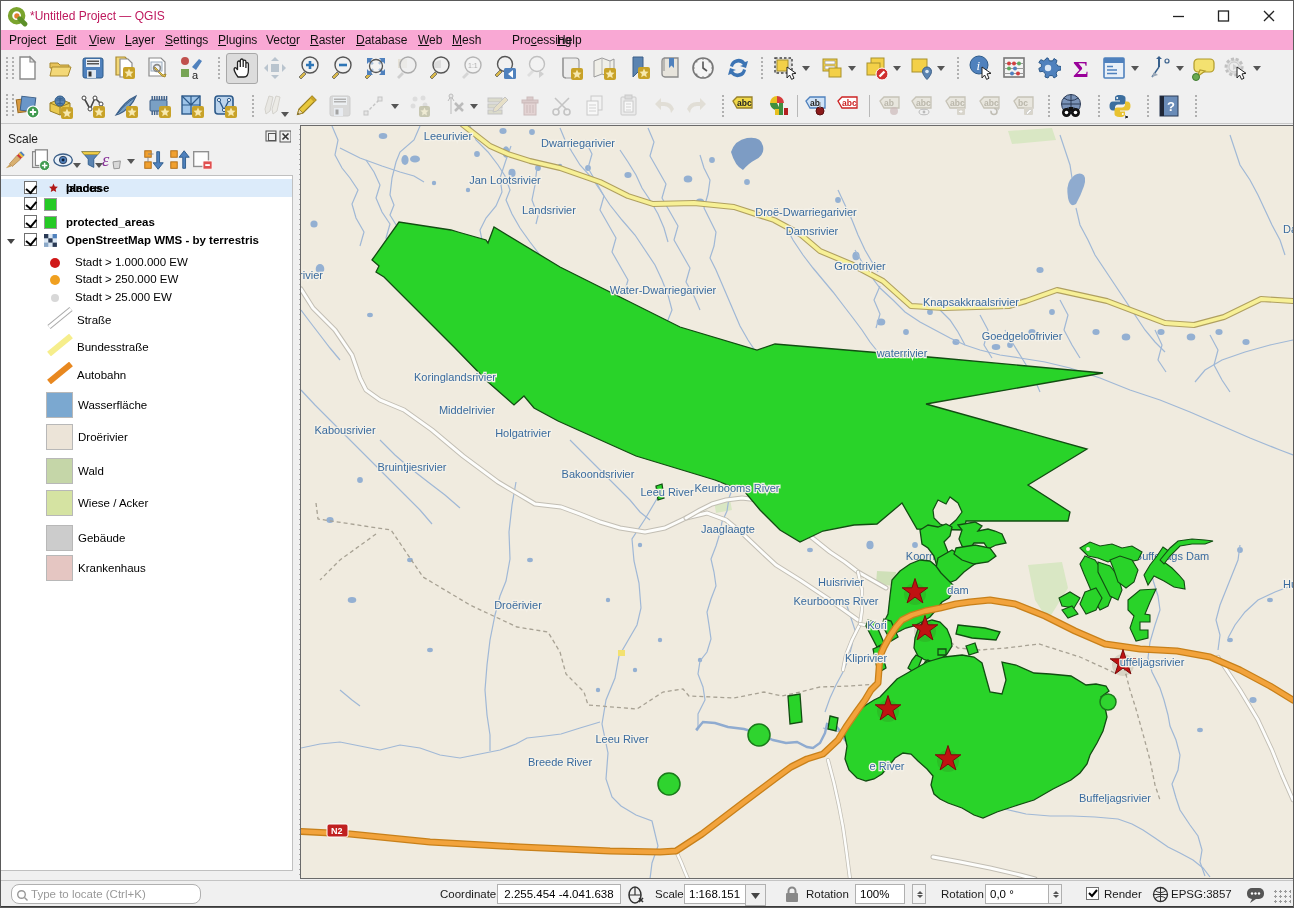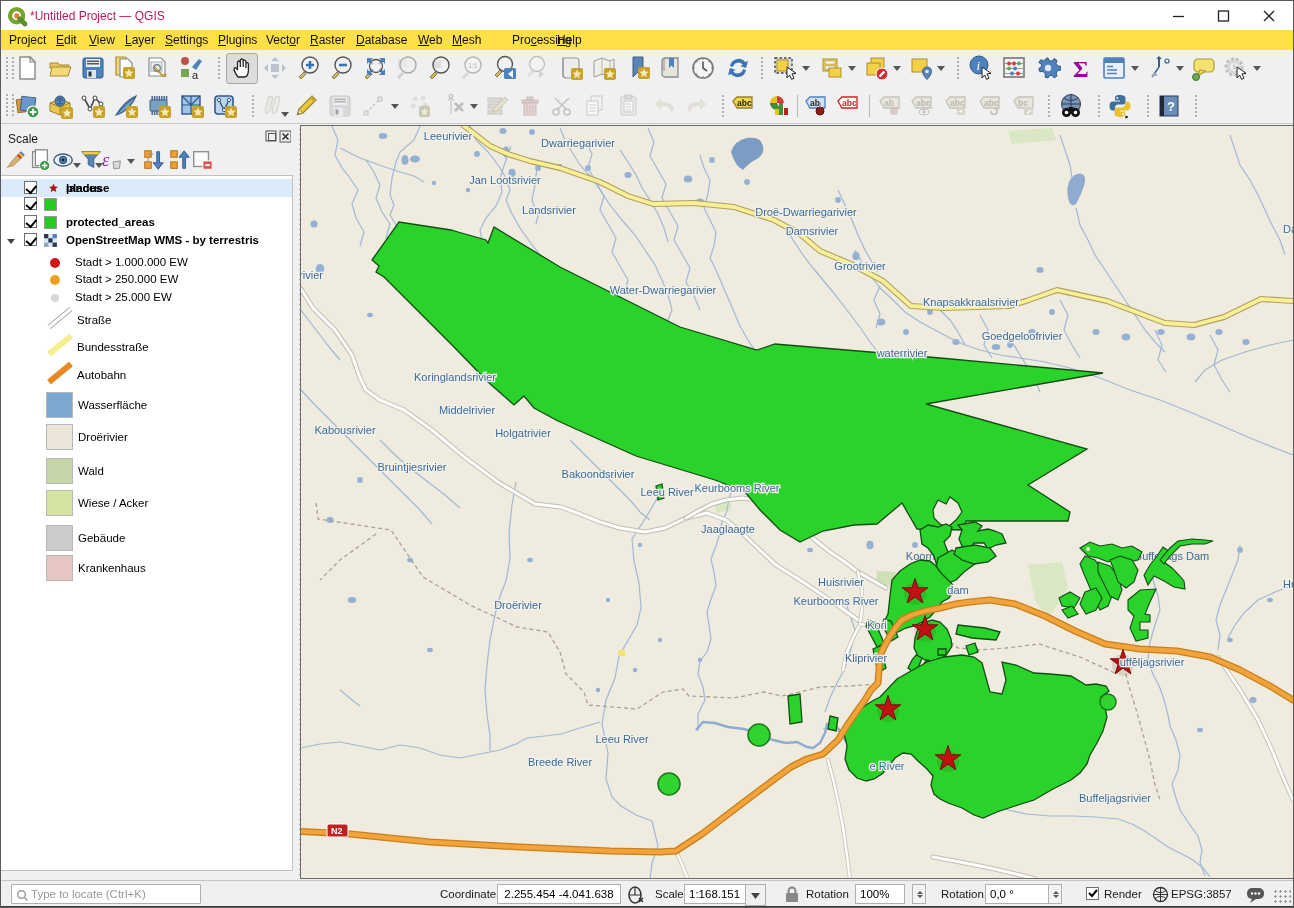--- a/index.html
+++ b/index.html
@@ -1,18 +1,18 @@
 <!DOCTYPE html>
 <html><head><meta charset="utf-8"><style>
 *{margin:0;padding:0;box-sizing:border-box}
 body{width:1294px;height:908px;font-family:"Liberation Sans",sans-serif;position:relative;background:#f0f0f0;overflow:hidden}
 body:after{content:"";position:absolute;left:0;top:0;right:0;bottom:0;border:1px solid #5a5a5a;pointer-events:none;z-index:99}
 #titlebar{position:absolute;left:0;top:0;width:1294px;height:30px;background:#fff;border-top:1px solid #000}
 #title-text{position:absolute;left:30px;top:8px;font-size:12px;color:#be185d}
-#menubar{position:absolute;left:0;top:30px;width:1294px;height:20px;background:#fde047;font-size:12px;color:#111}
+#menubar{position:absolute;left:0;top:30px;width:1294px;height:20px;background:#f9a8d4;font-size:12px;color:#111}
 #menubar span{position:absolute;top:3px}
 #menubar u{text-decoration:underline}
 .tb{position:absolute;left:0;width:1294px;background:#f0f0f0}
 #tb1{top:50px;height:37px}
 #tb2{top:87px;height:37px;border-bottom:1px solid #c8c8c8}
 .grip{position:absolute;width:4px;height:24px;background-image:radial-gradient(circle,#b0b0b0 1px,transparent 1.2px);background-size:4px 4px}
 #main{position:absolute;left:0;top:125px;width:1294px;height:755px}
 #lpanel{position:absolute;left:0;top:0;width:293px;height:755px;background:#f0f0f0}
 #ltitle{position:absolute;left:8px;top:7px;font-size:12px;color:#1a1a1a}
 #ltree{position:absolute;left:0px;top:50px;width:293px;height:696px;background:#fff;border:1px solid #c0c0c0;border-left:none;font-size:11.5px;overflow:hidden}
@@ -900,21 +900,21 @@
         <text x="560" y="766" font-size="11" fill="#3a6b9e" text-anchor="middle" style="paint-order:stroke;stroke:#f4f1e8;stroke-width:2.5px">Breede River</text>
         <text x="887" y="770" font-size="11" fill="#3a6b9e" text-anchor="middle" style="paint-order:stroke;stroke:#f4f1e8;stroke-width:2.5px">e River</text>
         <text x="1115" y="802" font-size="11" fill="#3a6b9e" text-anchor="middle" style="paint-order:stroke;stroke:#f4f1e8;stroke-width:2.5px">Buffeljagsrivier</text>
         <text x="1152" y="666" font-size="11" fill="#3a6b9e" text-anchor="middle" style="paint-order:stroke;stroke:#f4f1e8;stroke-width:2.5px">uffeljagsrivier</text>
         <text x="1290" y="588" font-size="11" fill="#3a6b9e" text-anchor="middle" style="paint-order:stroke;stroke:#f4f1e8;stroke-width:2.5px">Hu</text>
         <text x="958" y="594" font-size="11" fill="#3a6b9e" text-anchor="middle" style="paint-order:stroke;stroke:#f4f1e8;stroke-width:2.5px">dam</text>
       </svg>
     </div>
   </div>
 <div id="statusbar">
-    <div class="sb-box" style="left:11px;width:190px;border-radius:1px;color:#999"><svg style="position:absolute;left:4px;top:4px" width="13" height="13">
+    <div class="sb-box" style="left:11px;width:190px;border-radius:8px;color:#999"><svg style="position:absolute;left:4px;top:4px" width="13" height="13">
         <circle cx="5.5" cy="5.5" r="3.8" fill="none" stroke="#999" stroke-width="1.4"></circle>
         <path d="M8.5 8.5 l3 3" stroke="#999" stroke-width="1.4"></path>
       </svg><span style="margin-left:15px">Type to locate (Ctrl+K)</span></div>
     <div class="sb-lbl" style="left:440px">Coordinate</div>
     <div class="sb-box" style="left:497px;width:124px;text-align:center">2.255.454  -4.041.638</div>
     <svg style="position:absolute;left:627px;top:5px" width="17" height="18">
       <ellipse cx="8" cy="9" rx="6" ry="8" fill="none" stroke="#333" stroke-width="1.5"></ellipse>
       <path d="M8 1 v8 M2 9 h12" stroke="#333" stroke-width="1.2"></path>
       <path d="M12 12 l4 4 M12 16 l4-4" stroke="#333" stroke-width="1.6"></path>
     </svg>

